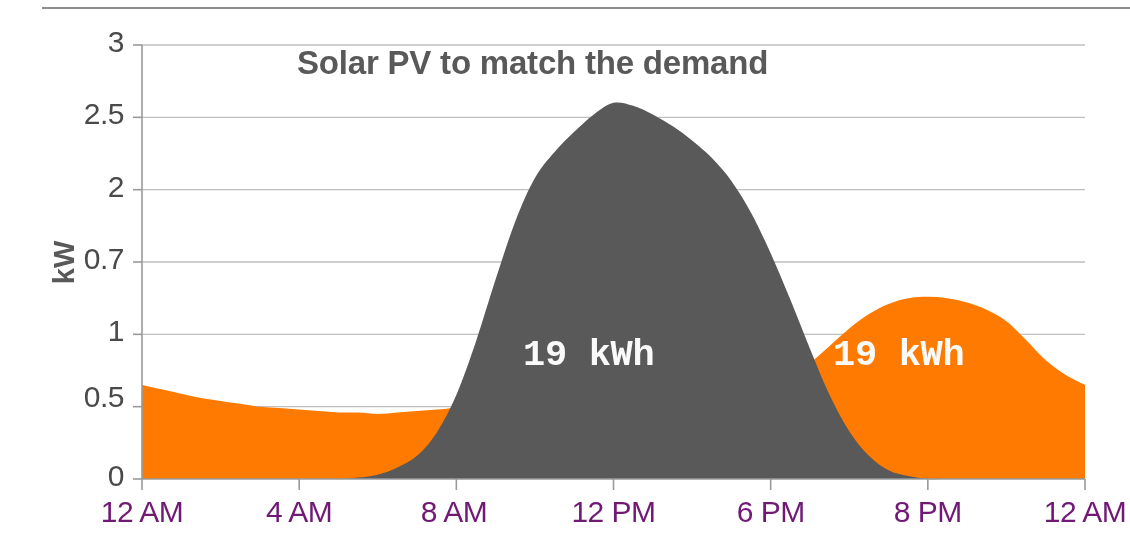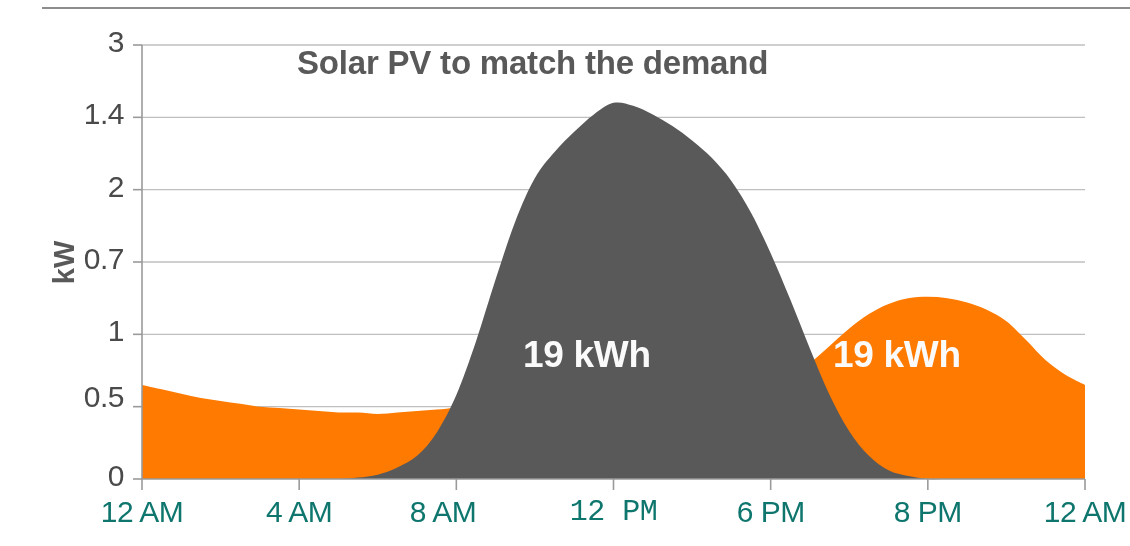--- a/index.html
+++ b/index.html
@@ -50,40 +50,41 @@
     text-align: right;
     font-size: 30px;
     color: #4a4a4a;
     letter-spacing: -0.5px;
   }
   .xtick {
     position: absolute;
     width: 160px;
     text-align: center;
     font-size: 30px;
-    color: #0f766e;
+    color: #701a75;
     letter-spacing: -0.5px;
   }
   #chart-title {
     position: absolute;
     left: 255px;
     top: 44px;
     font-size: 33px;
     font-weight: bold;
     color: #595959;
     white-space: nowrap;
     letter-spacing: -0.2px;
   }
   .ann {
     position: absolute;
     font-size: 37px;
     font-weight: bold;
     color: #fafafa;
     white-space: nowrap;
     letter-spacing: -0.3px;
+    font-family: Liberation Mono, monospace;
   }
   #ann-solar { left: 481px; top: 334px; }
   #ann-demand { left: 791px; top: 334px; }
 </style>
 </head>
 <body>
 
 <div id="app">
 
   <div id="top-rule"></div>
@@ -126,28 +127,28 @@
   <div id="chart-title">Solar PV to match the demand</div>
 
   <div class="ylabel-rot">kW</div>
 
   <div id="ytick-layer">
       <div class="ytick" style="left: 12px; top: 459px;">0</div>
       <div class="ytick" style="left: 12px; top: 380px;">0.5</div>
       <div class="ytick" style="left: 12px; top: 314.333px;">1</div>
       <div class="ytick" style="left: 12px; top: 242px;">0.7</div>
       <div class="ytick" style="left: 12px; top: 169.667px;">2</div>
-      <div class="ytick" style="left: 12px; top: 97.3333px;">1.4</div>
+      <div class="ytick" style="left: 12px; top: 97.3333px;">2.5</div>
       <div class="ytick" style="left: 12px; top: 25px;">3</div>
     </div>
   <div id="xtick-layer">
       <div class="xtick" style="left: 20px; top: 495px;">12 AM</div>
       <div class="xtick" style="left: 177.167px; top: 495px;">4 AM</div>
-      <div class="xtick" style="left: 321px; top: 495px;">8 AM</div>
-      <div class="xtick" style="left: 491.5px; top: 495px; font-family: Liberation Mono, monospace;">12 PM</div>
+      <div class="xtick" style="left: 332px; top: 495px;">8 AM</div>
+      <div class="xtick" style="left: 491.5px; top: 495px;">12 PM</div>
       <div class="xtick" style="left: 648.667px; top: 495px;">6 PM</div>
       <div class="xtick" style="left: 805.833px; top: 495px;">8 PM</div>
       <div class="xtick" style="left: 963px; top: 495px;">12 AM</div>
     </div>
 
   <div class="ann" id="ann-solar">19 kWh</div>
   <div class="ann" id="ann-demand">19 kWh</div>
 
 </div>
 

